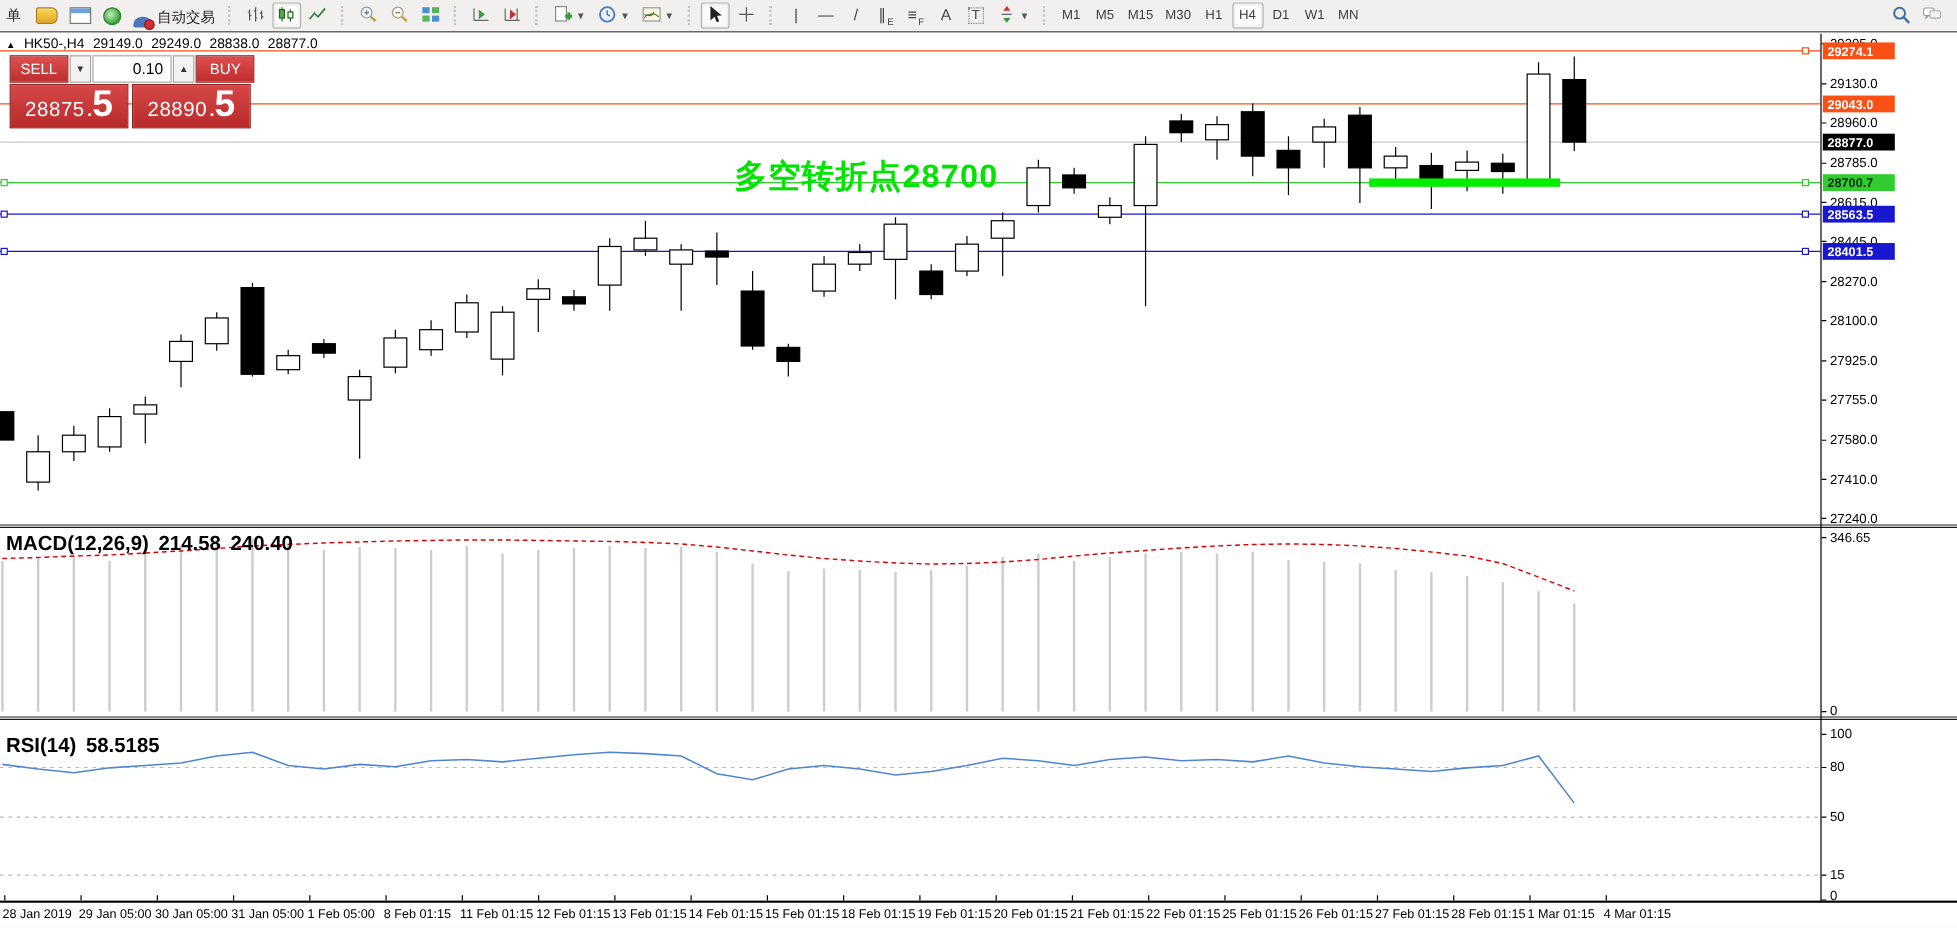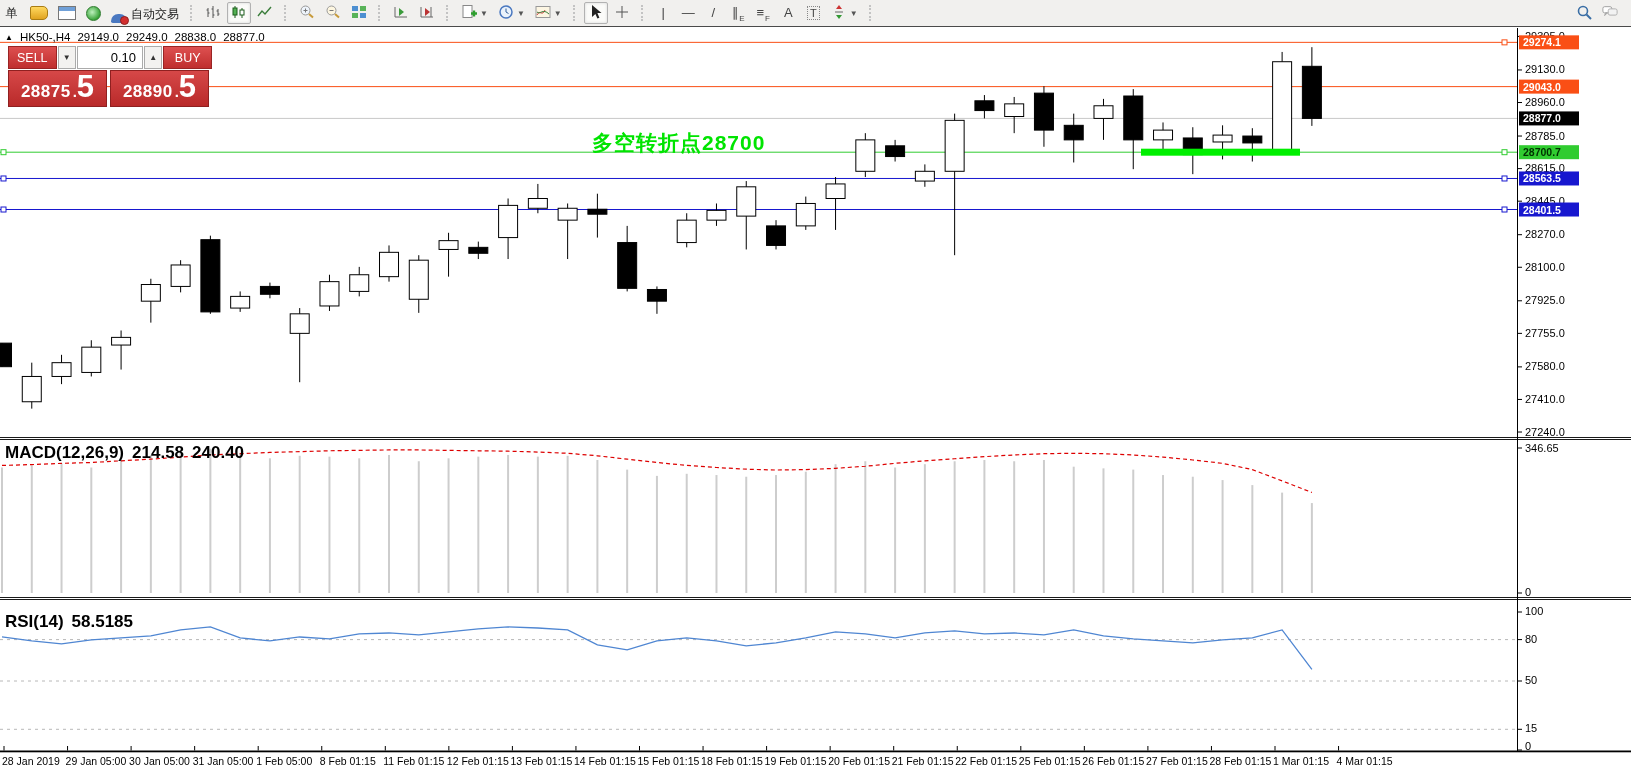--- a/index.html
+++ b/index.html
@@ -45,29 +45,29 @@
   .btn-red{background:linear-gradient(#de5050,#bf2e2e);border:1px solid #992424;color:#fff;
     display:flex;align-items:center;justify-content:center;font-size:12.5px;box-sizing:border-box;}
   .sellb,.buyb{width:53px;height:23px;}
   .spin{width:20px;height:23px;background:#f3f2f0;border:1px solid #ababab;display:flex;align-items:center;
     justify-content:center;font-size:8px;color:#333;box-sizing:border-box;}
   .vol{width:66px;height:23px;background:#fff;border:1px solid #ababab;font-size:13px;color:#000;
     text-align:right;padding:0 6px;box-sizing:border-box;font-family:inherit;}
   .row2{display:flex;gap:3px;margin-top:1px;}
   .pbox{width:99px;height:37px;display:flex;align-items:baseline;justify-content:center;
     background:linear-gradient(#d64848,#b92a2a);border:1px solid #8f2020;color:#fff;box-sizing:border-box;padding-top:3px;}
-  .pmain{font-size:17px;font-weight:bold;letter-spacing:0.5px;}
+  .pmain{font-size:17px;font-weight:normal;letter-spacing:0.5px;}
   .pdot{font-size:15px;font-weight:bold;margin-left:2px;}
   .pbig{font-size:31px;font-weight:bold;line-height:26px;}
   
   .indlab{position:absolute;font-size:17px;color:#000;display:flex;gap:8px;font-weight:bold;}
   .macdlab{left:5px;top:443px;}
   .rsilab{left:5px;top:612px;}
   
-  .anno{position:absolute;left:592px;top:129px;font-size:21px;font-weight:bold;letter-spacing:1px;}
+  .anno{position:absolute;left:612px;top:129px;font-size:27px;font-weight:bold;letter-spacing:1px;}
 </style>
 </head>
 <body>
 
 <div class="app">
 
   <div class="toolbar" id="toolbar">
       <div class="tgroup">
         <div class="tbtn lfrag">单</div>
         <div class="tbtn">
@@ -213,20 +213,31 @@
         <div class="tbtn">
           <span><svg viewBox="0 0 16 16">
               <path d="M8 1l3 4H5z" fill="#c33"></path>
               <path d="M8 15l-3-4h6z" fill="#393"></path>
               <path d="M4 8h8" stroke="#666"></path>
             </svg></span>
           <span class="dd">▼</span>
         </div>
       </div>
       <div class="grip"></div>
+      <div class="tgroup">
+        <div class="tbtn tf">M1</div>
+        <div class="tbtn tf">M5</div>
+        <div class="tbtn tf">M15</div>
+        <div class="tbtn tf">M30</div>
+        <div class="tbtn tf">H1</div>
+        <div class="tbtn tf active">H4</div>
+        <div class="tbtn tf">D1</div>
+        <div class="tbtn tf">W1</div>
+        <div class="tbtn tf">MN</div>
+      </div>
       <div class="tb-right">
         <div class="tbtn">
           <span><svg viewBox="0 0 16 16">
               <circle cx="7" cy="7" r="4.5" stroke="#3a6ea5" fill="none" stroke-width="1.6"></circle>
               <path d="M10.5 10.5L15 15" stroke="#3a6ea5" stroke-width="2"></path>
             </svg></span>
         </div>
         <div class="tbtn">
           <span><svg viewBox="0 0 18 14">
               <rect x="1" y="1" width="10" height="7" rx="2" fill="#fff" stroke="#999"></rect>

